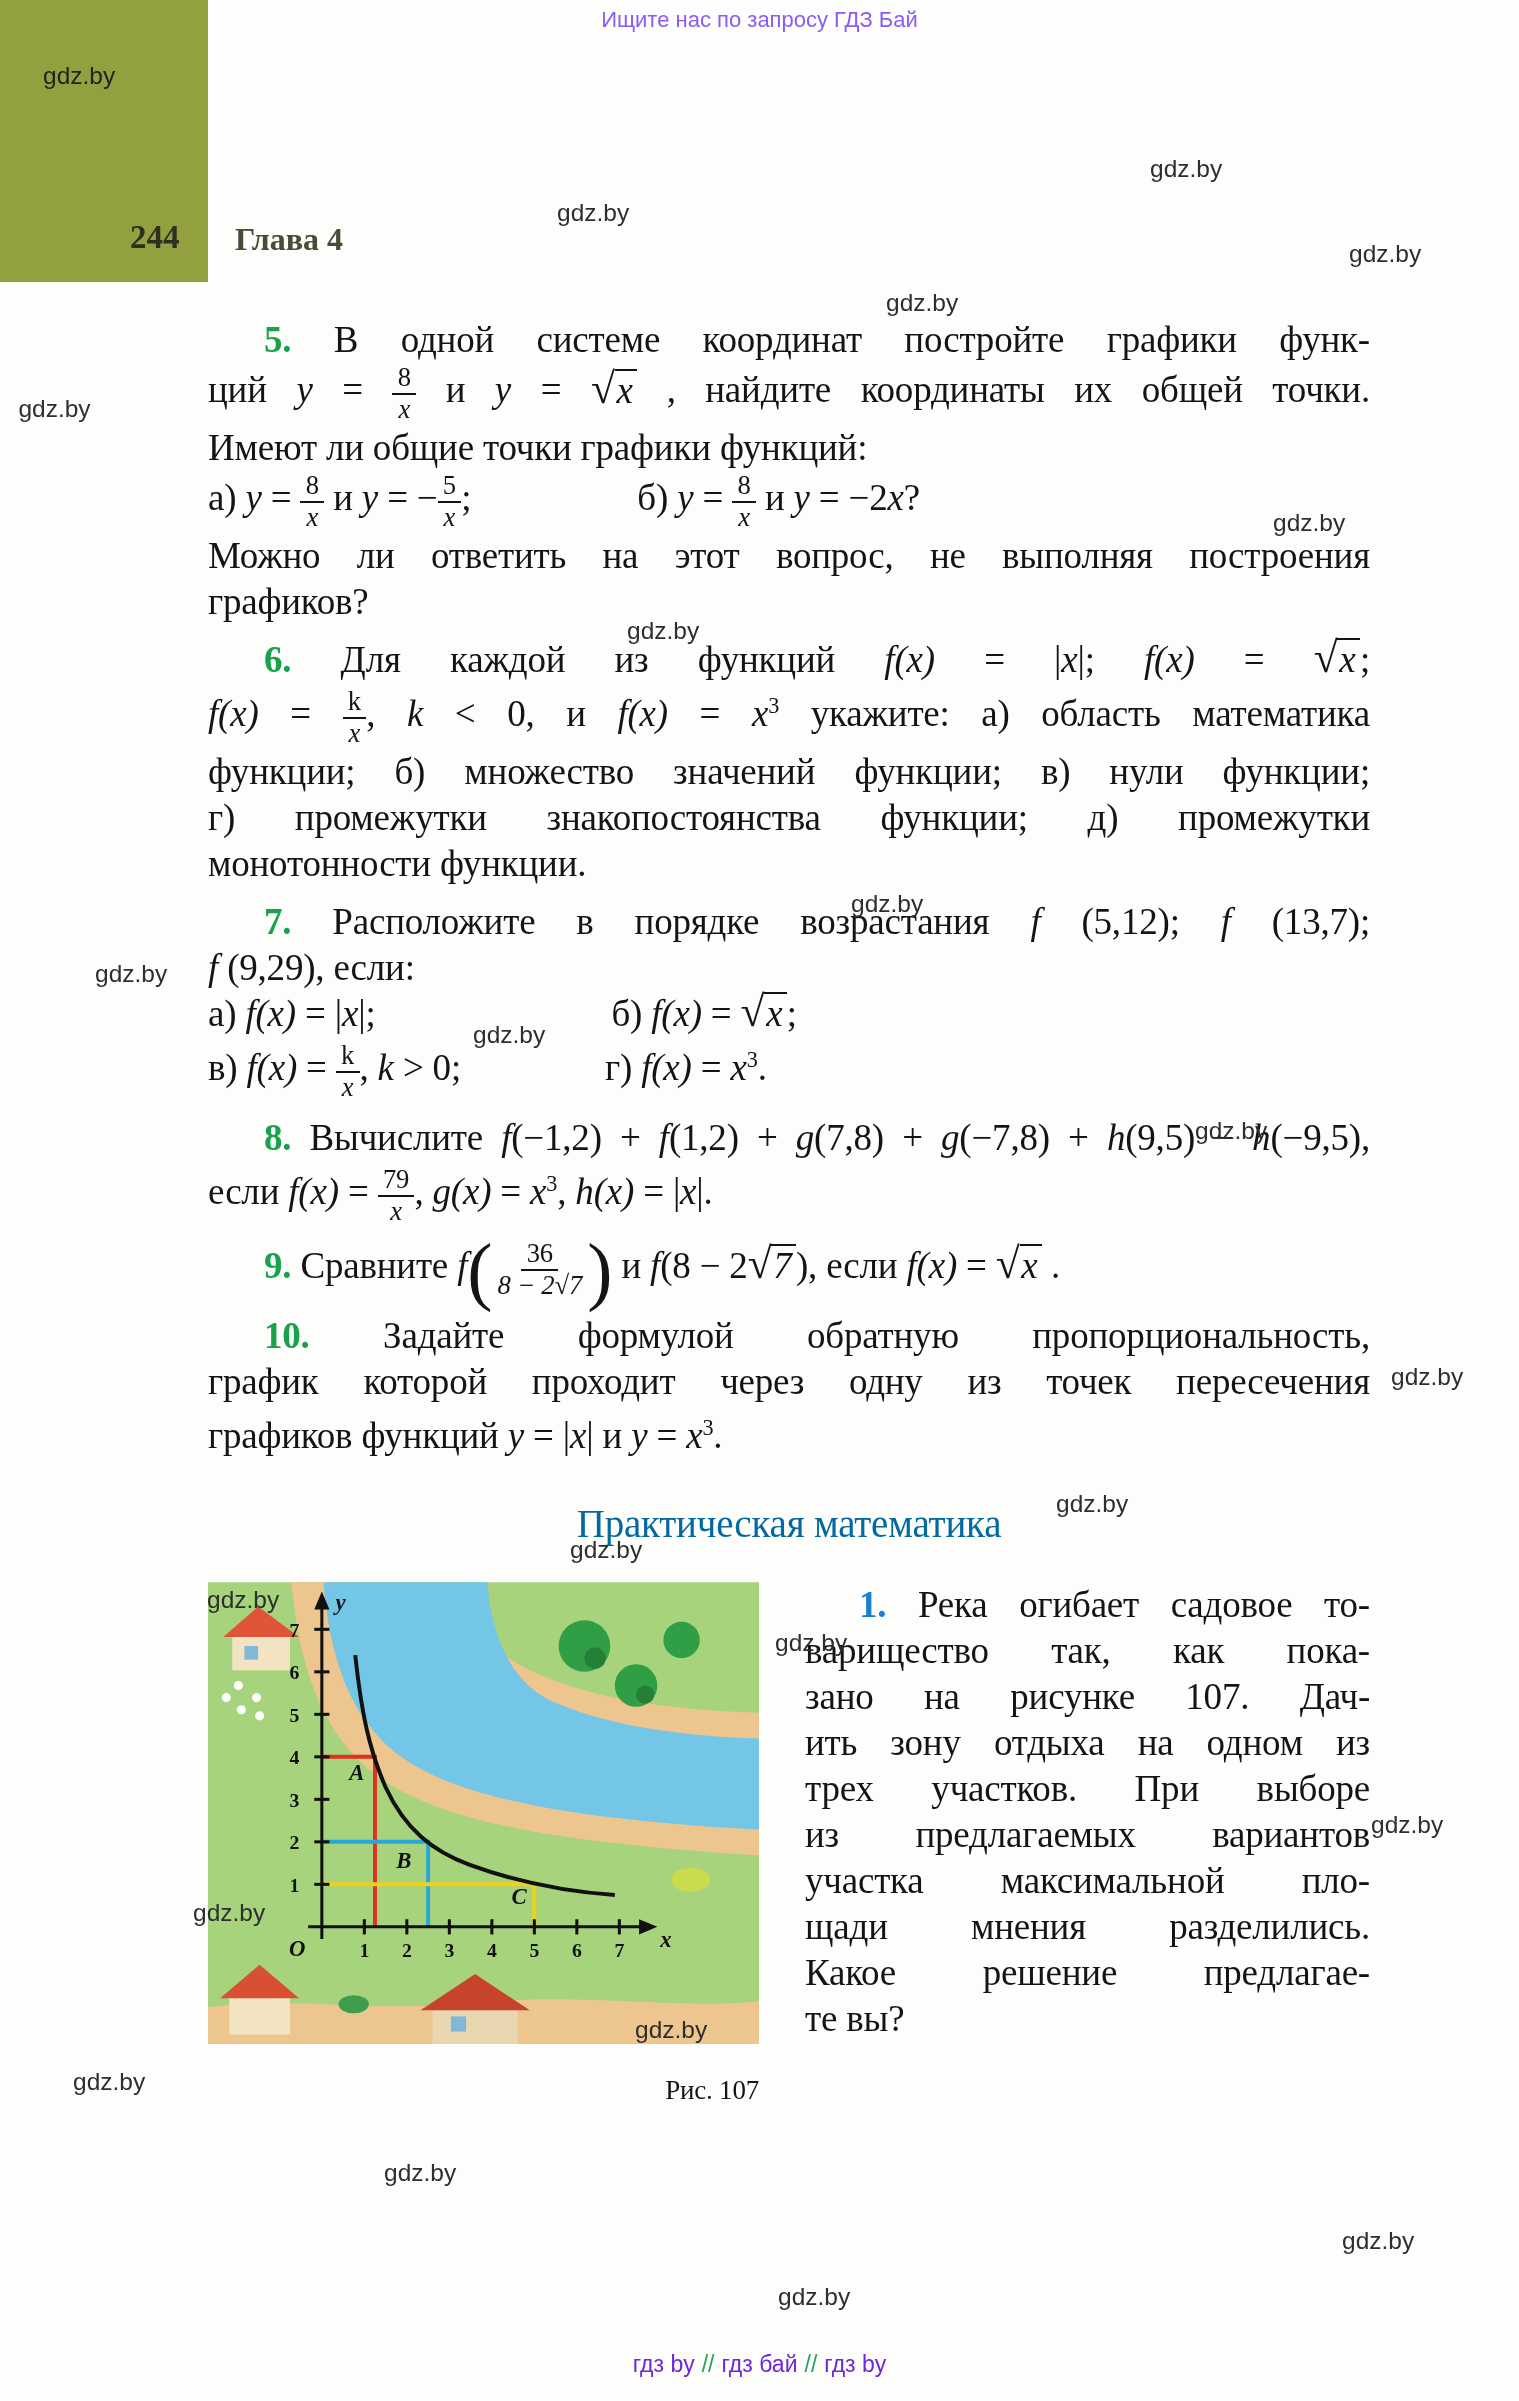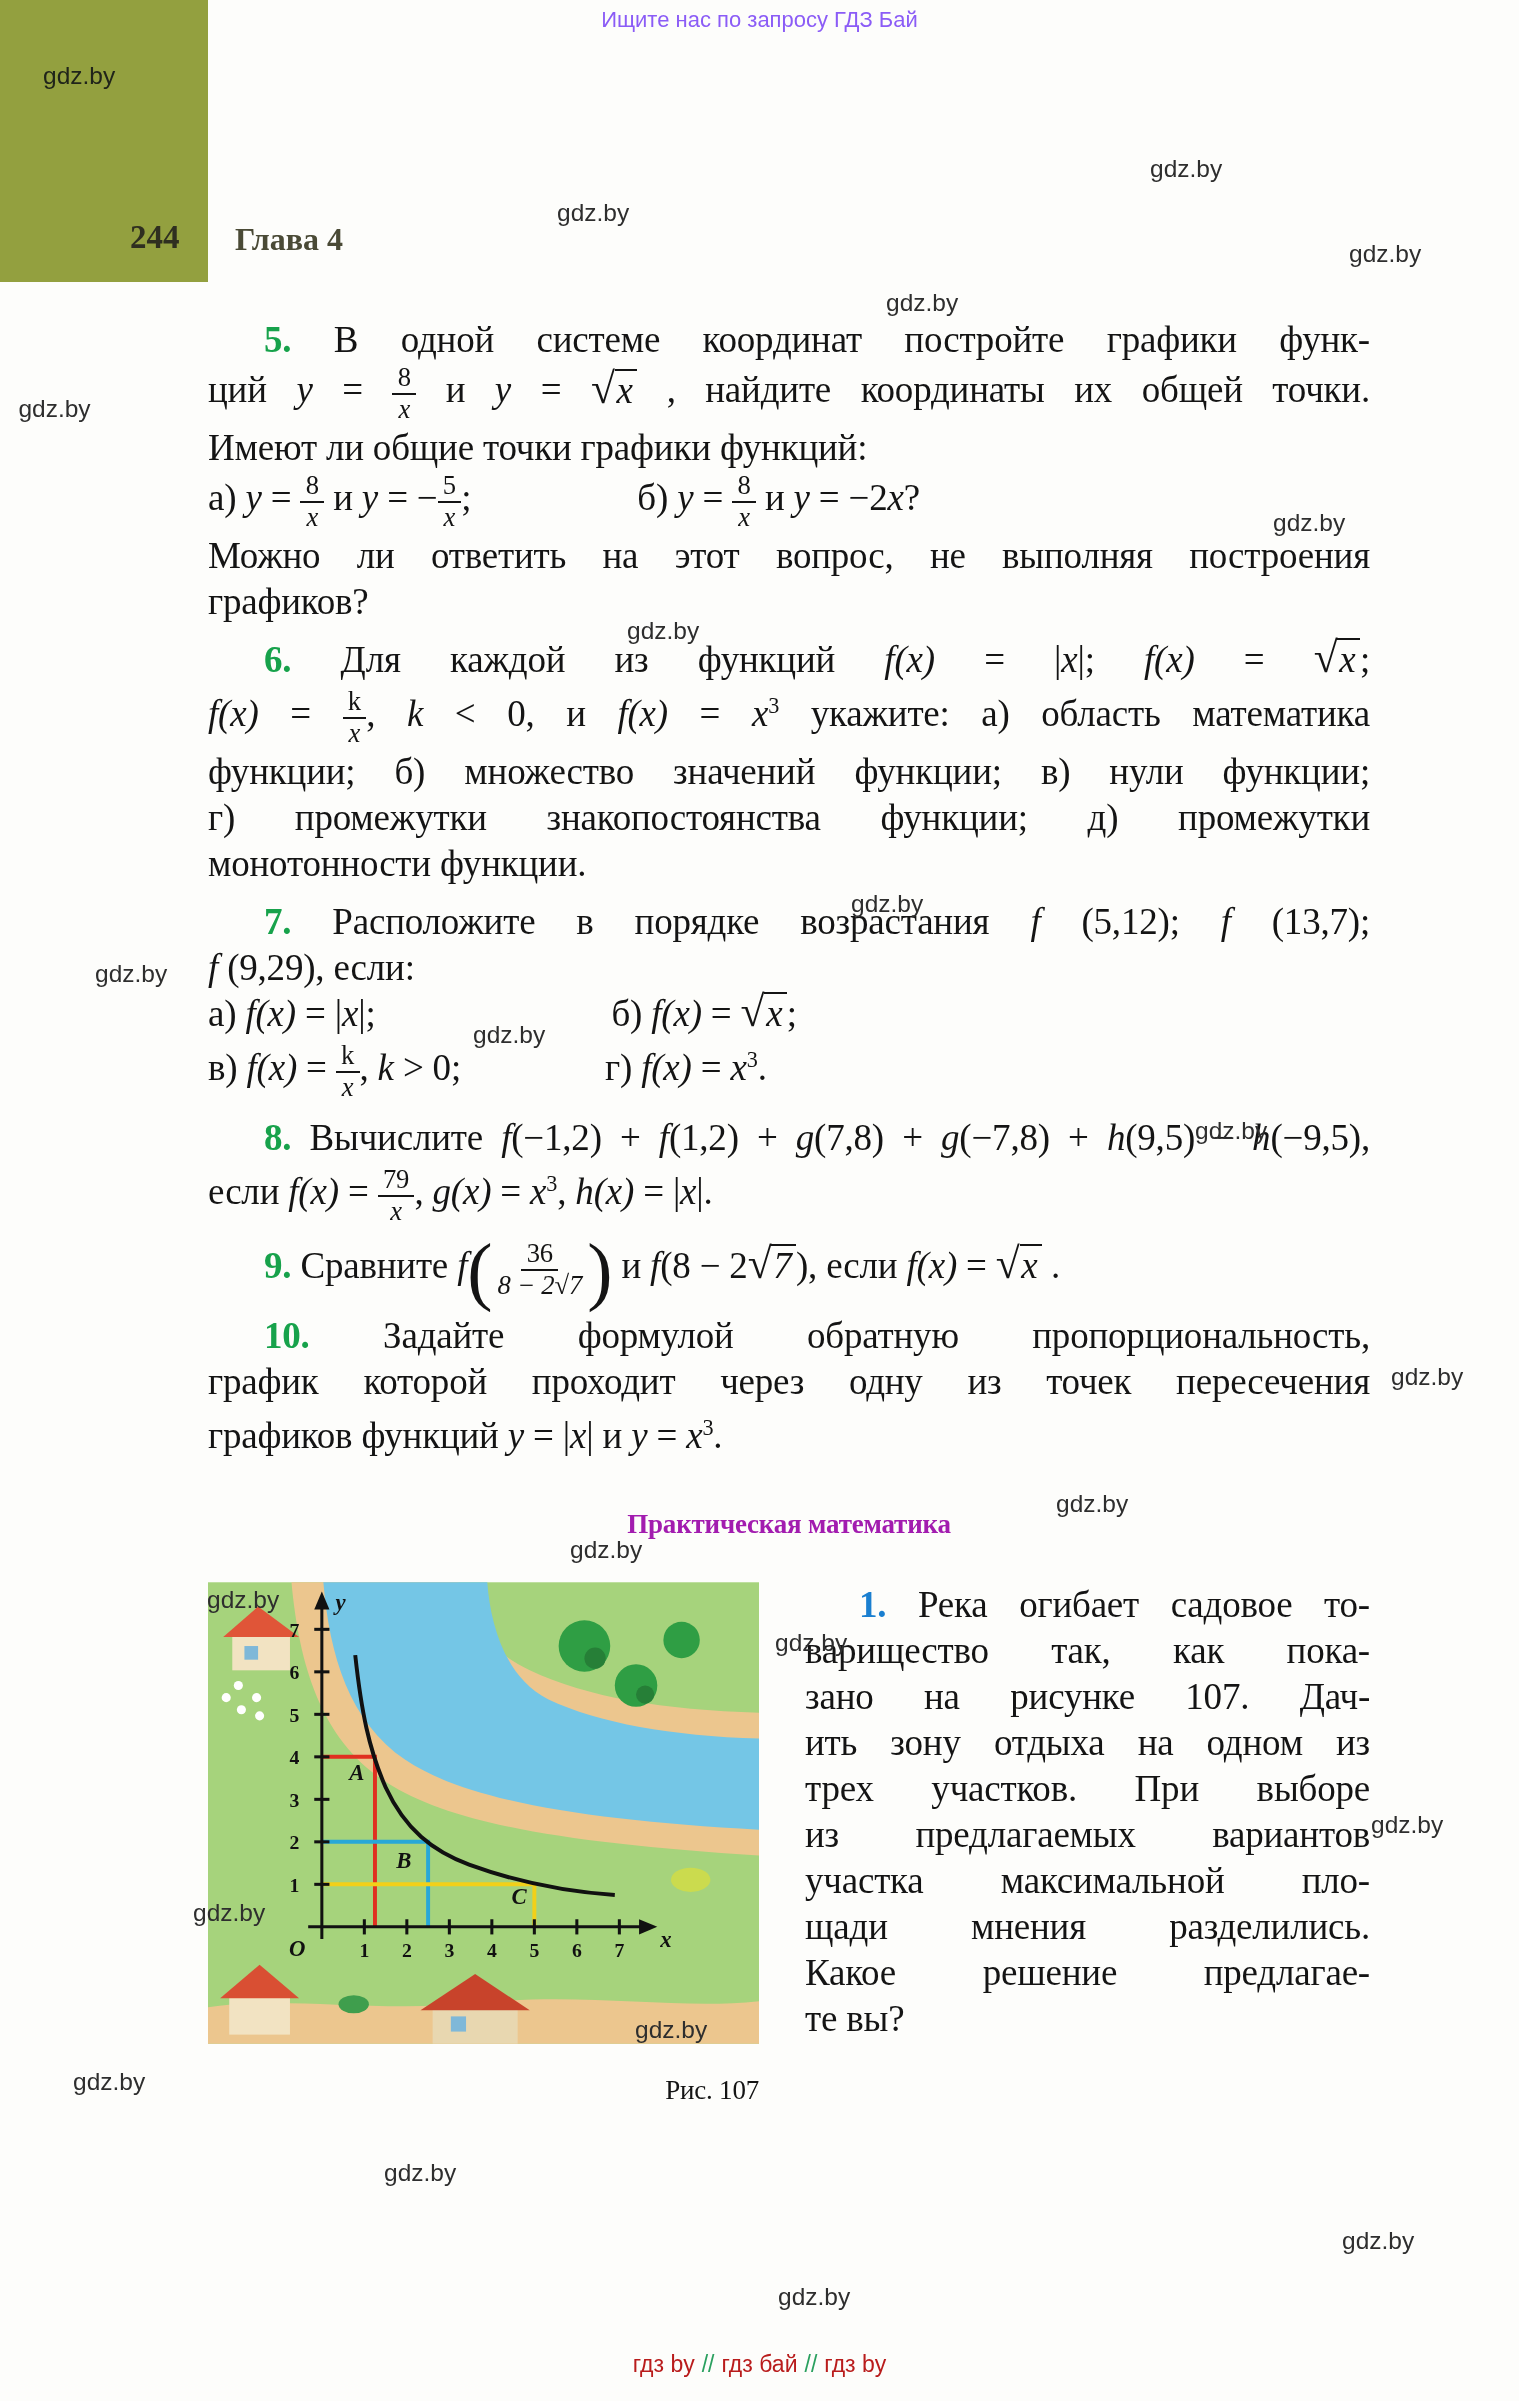--- a/index.html
+++ b/index.html
@@ -40,38 +40,38 @@
   .fden{padding:0 5.3px;font-style:italic}
 
   .sqrt{white-space:nowrap;text-indent:0}
   .rsym{font-size:1.18em;line-height:0.8}
   .rbody{display:inline-block;border-top:2.6px solid #141414;line-height:1.02;
          padding:0.9px 4.4px 0 1.8px;font-style:italic}
   .pow sup{font-size:0.6em}
   .bigp{font-size:2.05em;line-height:0;vertical-align:middle;font-weight:normal}
 
   
-  .sec-title{margin-top:42px;text-align:center;font-size:27px;font-weight:bold;color:#a21caf}
+  .sec-title{margin-top:42px;text-align:center;font-size:39px;font-weight:normal;color:#0369a1}
 
   
   .fig-row{display:flex;gap:46px;margin-top:35px}
   .figure{width:551px;flex:0 0 551px}
   .caption{margin-top:12.3px;text-align:right;font-size:27px;color:#141414}
   .practical{width:565px;font-size:37px;line-height:46px}
   .pline{min-height:46px}
   .pline.first{text-indent:54px}
 
   
   svg text{font-family:"Liberation Serif",serif;font-weight:bold;font-size:13px;fill:#111}
   svg text.it{font-style:italic;font-size:15px}
 
   
   .footer{position:absolute;left:0;top:2351px;width:100%;text-align:center;
           font-family:"Liberation Sans",sans-serif;font-size:23px}
-  .footer .lnk{color:#b91c1c;margin:12px 7px}
+  .footer .lnk{color:#6d28d9;margin:12px 7px}
   .footer .sep{color:#2aa05f}
 </style>
 </head>
 <body>
 
 <div class="page">
 
   <div class="banner">Ищите нас по запросу ГДЗ Бай</div>
 
   <div class="olive"></div>

